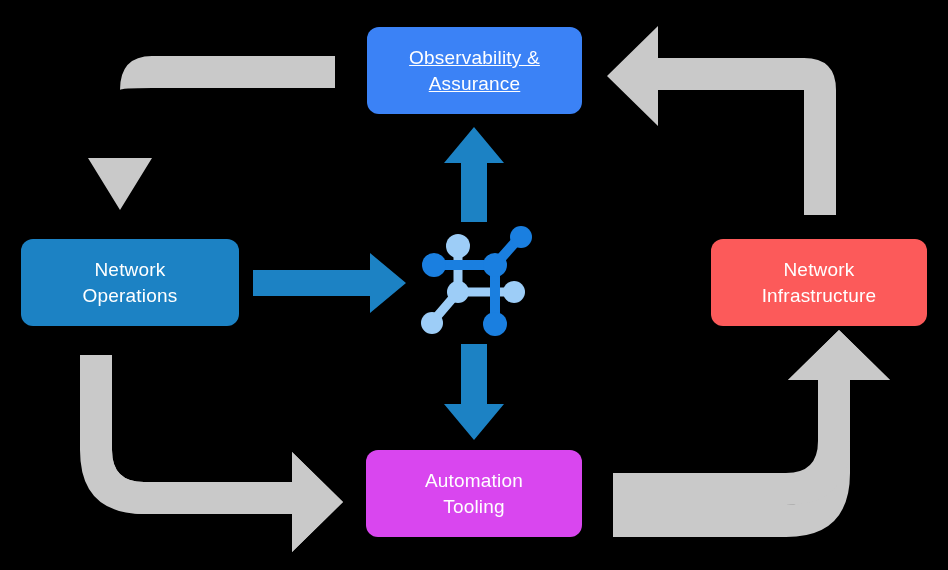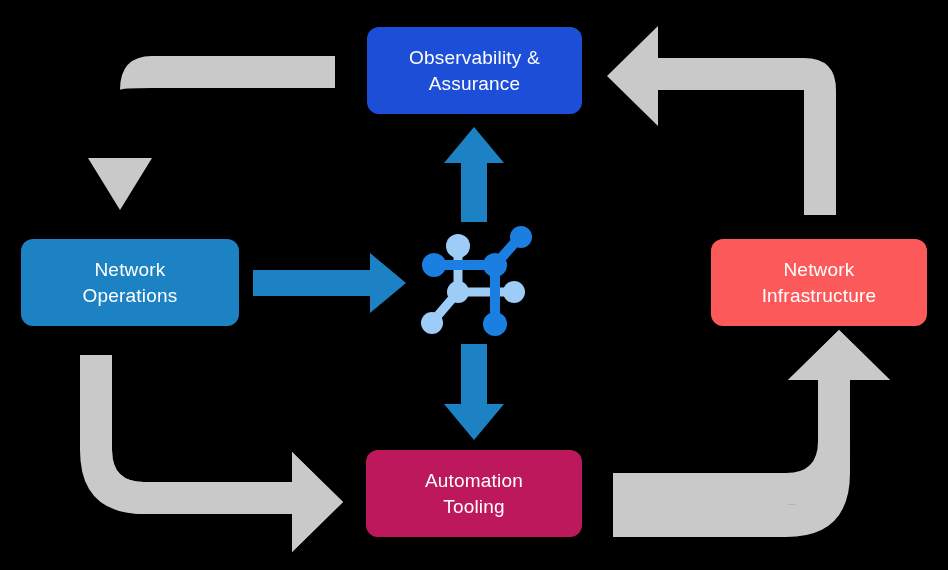--- a/index.html
+++ b/index.html
@@ -26,24 +26,24 @@
     font-size: 19px;
     line-height: 1.35;
     font-weight: 400;
     letter-spacing: 0.2px;
     box-sizing: border-box;
     padding: 6px 10px;
     user-select: none;
   }
   .node-label { display: block; white-space: pre-line; }
 
-  #box-observability { left: 367px; top: 27px;  width: 215px; height: 87px; background: #1d4ed8; }
+  #box-observability { left: 367px; top: 27px;  width: 215px; height: 87px; background: #3b82f6; text-decoration: underline; }
   #box-operations    { left: 21px;  top: 239px; width: 218px; height: 87px; background: #1c82c4; }
   #box-infrastructure{ left: 711px; top: 239px; width: 216px; height: 87px; background: #fc5a5a; }
-  #box-automation    { left: 366px; top: 450px; width: 216px; height: 87px; background: #be185d; }
+  #box-automation    { left: 366px; top: 450px; width: 216px; height: 87px; background: #d946ef; }
 
   .svg-layer {
     position: absolute;
     left: 0; top: 0;
     width: 948px;
     height: 570px;
   }
   .icon-layer { z-index: 3; }
   .arrow-layer { z-index: 1; }
   .node-box { z-index: 4; }

